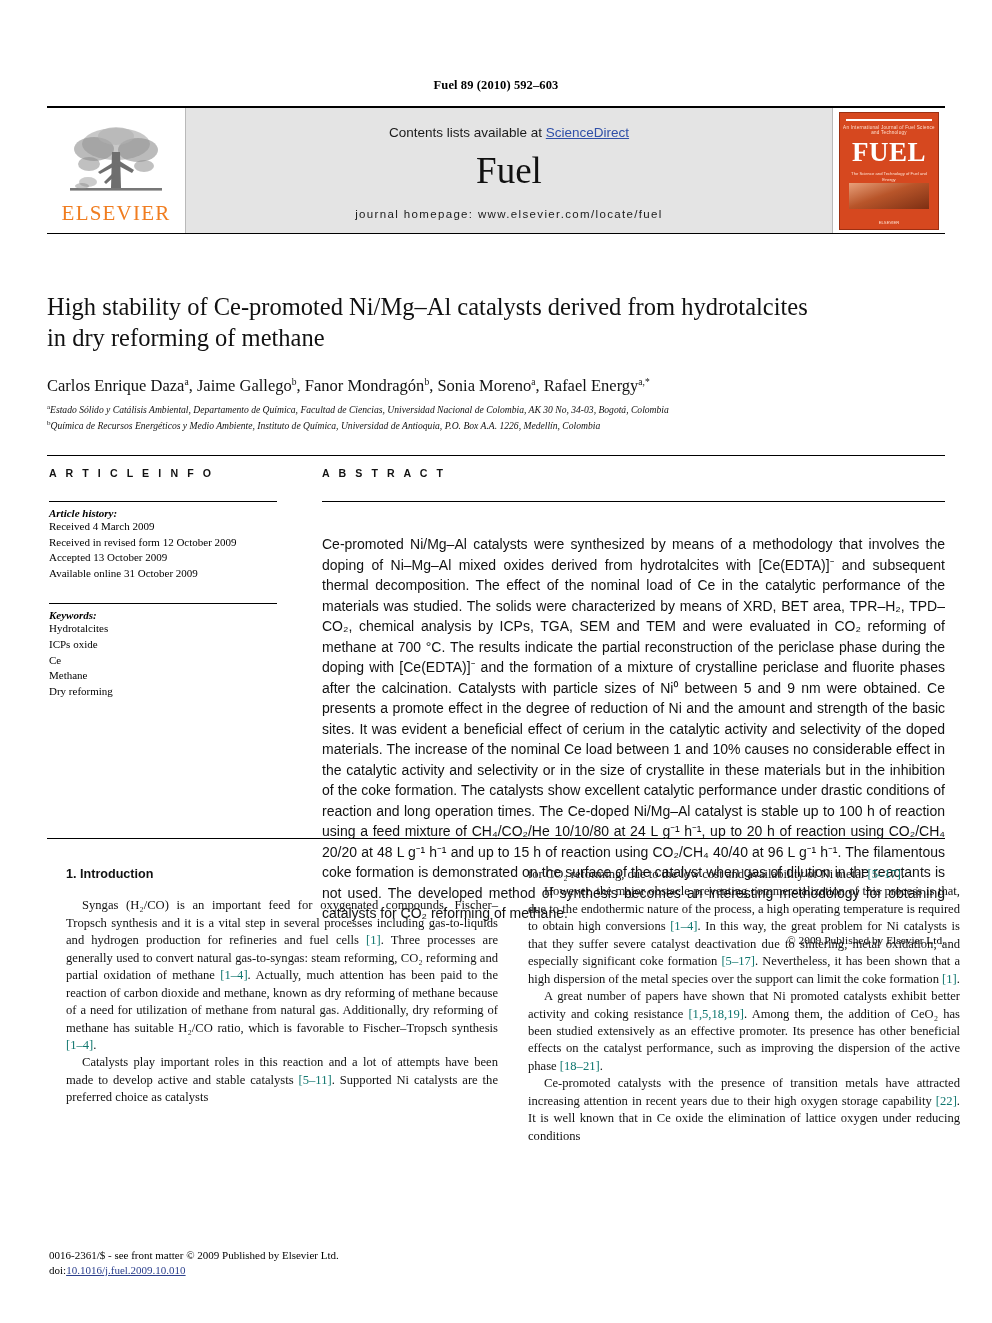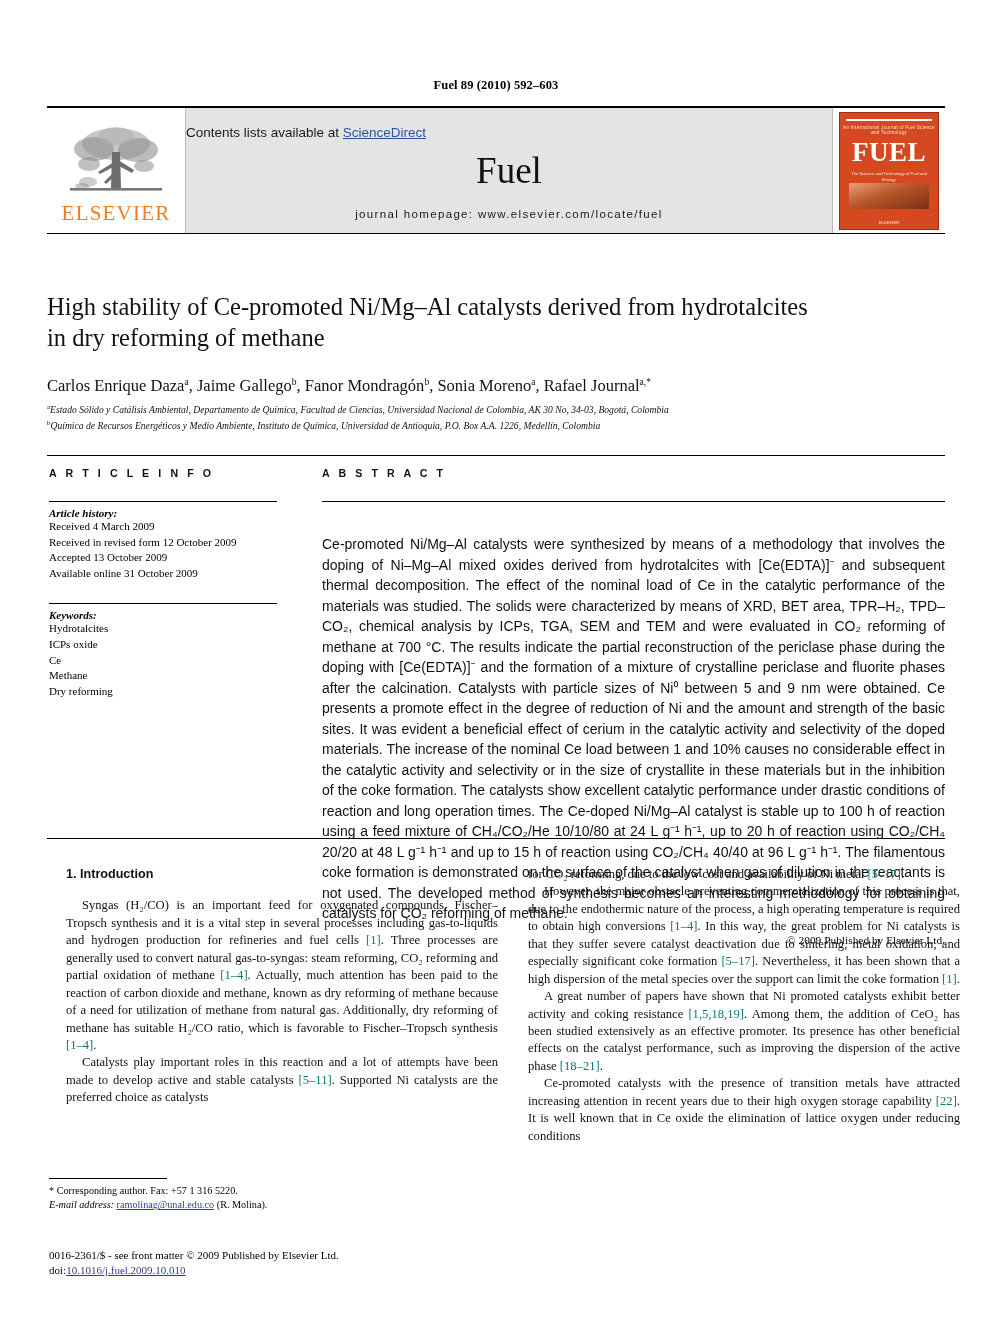--- a/index.html
+++ b/index.html
@@ -81,21 +81,21 @@
     flex: 1 1 auto;
     background: #e4e4e4;
     border-left: 1px solid #b9b9b9;
     border-right: 1px solid #b9b9b9;
     position: relative;
   }
   .contents-line {
     position: absolute;
     left: 0; top: 17px;
     width: 100%;
-    text-align: left;
+    text-align: center;
     font-family: "Liberation Sans", sans-serif;
     font-size: 13.5px;
     color: #1a1a1a;
   }
   .contents-line .sd-link {
     color: #2f4fa8;
   }
   .journal-name {
     position: absolute;
     left: 0; top: 44px;
@@ -411,21 +411,21 @@
   <div class="article-title">
     <span>High stability of Ce-promoted Ni/Mg–Al catalysts derived from hydrotalcites</span><br>
     <span>in dry reforming of methane</span>
   </div>
 
   <div class="authors">
     <span><span>Carlos Enrique Daza</span><sup>a</sup></span>,
     <span><span>Jaime Gallego</span><sup>b</sup></span>,
     <span><span>Fanor Mondragón</span><sup>b</sup></span>,
     <span><span>Sonia Moreno</span><sup>a</sup></span>,
-    <span><span>Rafael Journal</span><sup>a,*</sup></span>
+    <span><span>Rafael Energy</span><sup>a,*</sup></span>
   </div>
 
   <div class="affiliations">
     <div><sup>a</sup><span>Estado Sólido y Catálisis Ambiental, Departamento de Química, Facultad de Ciencias, Universidad Nacional de Colombia, AK 30 No, 34-03, Bogotá, Colombia</span></div>
     <div><sup>b</sup><span>Química de Recursos Energéticos y Medio Ambiente, Instituto de Química, Universidad de Antioquia, P.O. Box A.A. 1226, Medellín, Colombia</span></div>
   </div>
 
   <div class="band-rule-top"></div>
   <div class="band-rule-bottom"></div>
 
@@ -462,28 +462,19 @@
     <p>Catalysts play important roles in this reaction and a lot of attempts have been made to develop active and stable catalysts <span class="ref">[5–11]</span>. Supported Ni catalysts are the preferred choice as catalysts</p>
   </div>
 
   <div class="body-col right">
     <p class="cont">for CO₂ reforming, due to the low cost and availability of Ni metal <span class="ref">[5–17]</span>.</p>
     <p>However, the major obstacle preventing commercialization of this process is that, due to the endothermic nature of the process, a high operating temperature is required to obtain high conversions <span class="ref">[1–4]</span>. In this way, the great problem for Ni catalysts is that they suffer severe catalyst deactivation due to sintering, metal oxidation, and especially significant coke formation <span class="ref">[5–17]</span>. Nevertheless, it has been shown that a high dispersion of the metal species over the support can limit the coke formation <span class="ref">[1]</span>.</p>
     <p>A great number of papers have shown that Ni promoted catalysts exhibit better activity and coking resistance <span class="ref">[1,5,18,19]</span>. Among them, the addition of CeO₂ has been studied extensively as an effective promoter. Its presence has other beneficial effects on the catalyst performance, such as improving the dispersion of the active phase <span class="ref">[18–21]</span>.</p>
     <p>Ce-promoted catalysts with the presence of transition metals have attracted increasing attention in recent years due to their high oxygen storage capability <span class="ref">[22]</span>. It is well known that in Ce oxide the elimination of lattice oxygen under reducing conditions</p>
   </div>
 
-  <div class="footnote">
-    <div class="footnote-rule"></div>
-    <div>* Corresponding author. Fax: +57 1 316 5220.</div>
-    <div>
-      <span class="ital">E-mail address:</span>
-      <a class="link" href="#">ramolinag@unal.edu.co</a>
-      <span>(R. Molina).</span>
-    </div>
-  </div>
 
   <div class="imprint">
     <div>0016-2361/$ - see front matter © 2009 Published by Elsevier Ltd.</div>
     <div><span>doi:</span><a class="doi-link" href="#">10.1016/j.fuel.2009.10.010</a></div>
   </div>
 
 </div>
 
 </body></html>

